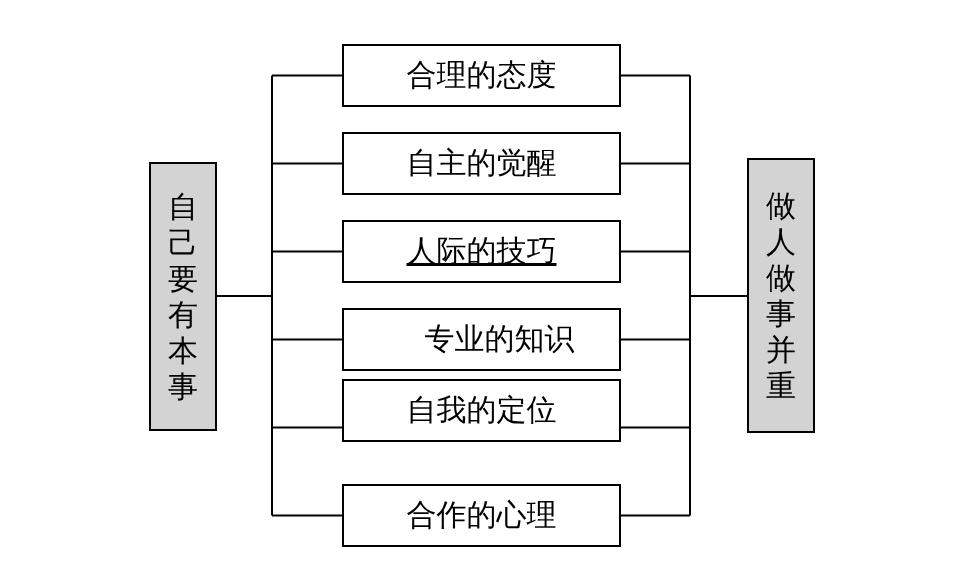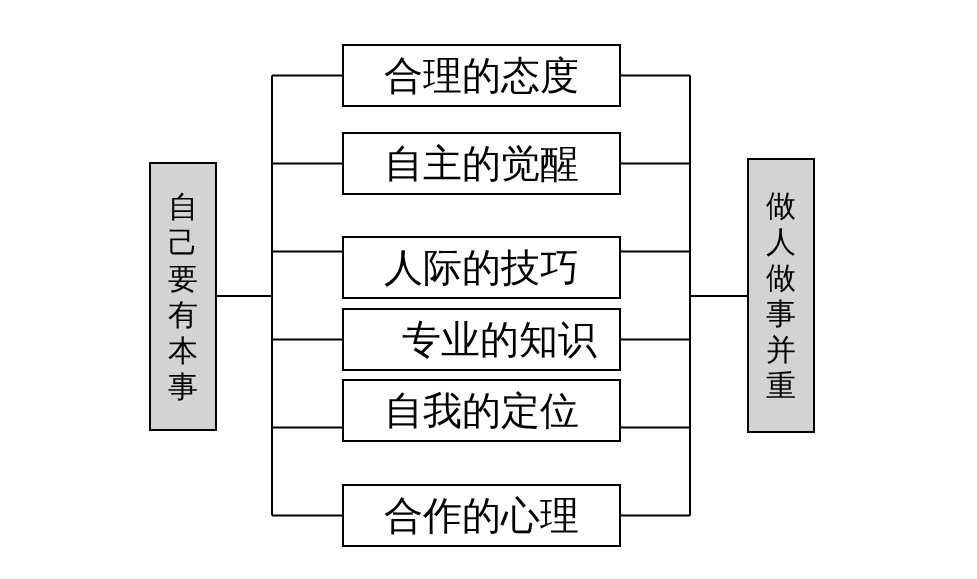--- a/index.html
+++ b/index.html
@@ -1,21 +1,21 @@
 <!DOCTYPE html>
 <html><head>
 <meta charset="utf-8">
 <style>
   html, body { margin:0; padding:0; background:#ffffff; }
   body { width:977px; height:579px; position:relative; overflow:hidden;
          font-family:"DejaVu Serif","Liberation Serif",serif; color:#000; }
   svg.wires { position:absolute; left:0; top:0; }
   .box { position:absolute; box-sizing:border-box; border:2px solid #000;
          display:flex; align-items:center; justify-content:center; background:#fff; }
-  .mid { left:342px; width:279px; height:63px; font-size:39px; }
+  .mid { left:342px; width:279px; height:63px; font-size:30px; }
   .side { background:#d3d3d3; flex-direction:column; font-size:30px; line-height:36px; }
   .side span { display:block; }
   #left-box { left:149px; top:162px; width:68px; height:269px; }
   #right-box { left:747px; top:158px; width:68px; height:275px; }
 </style>
 </head>
 <body>
 
 <svg class="wires" width="977" height="579">
   <g stroke="#000" stroke-width="2" fill="none" id="wire-group">
@@ -55,21 +55,21 @@
     <span>重</span>
   </div>
 
 <div id="mid-container">
     <div class="box mid" style="top: 44px;">
       <span>合理的态度</span>
     </div>
     <div class="box mid" style="top: 132px;">
       <span>自主的觉醒</span>
     </div>
-    <div class="box mid" style="top: 236px;">
+    <div class="box mid" style="top: 220px; text-decoration: underline;">
       <span>人际的技巧</span>
     </div>
     <div class="box mid" style="top: 308px; padding-left: 36px;">
       <span>专业的知识</span>
     </div>
     <div class="box mid" style="top: 379px;">
       <span>自我的定位</span>
     </div>
     <div class="box mid" style="top: 484px;">
       <span>合作的心理</span>

